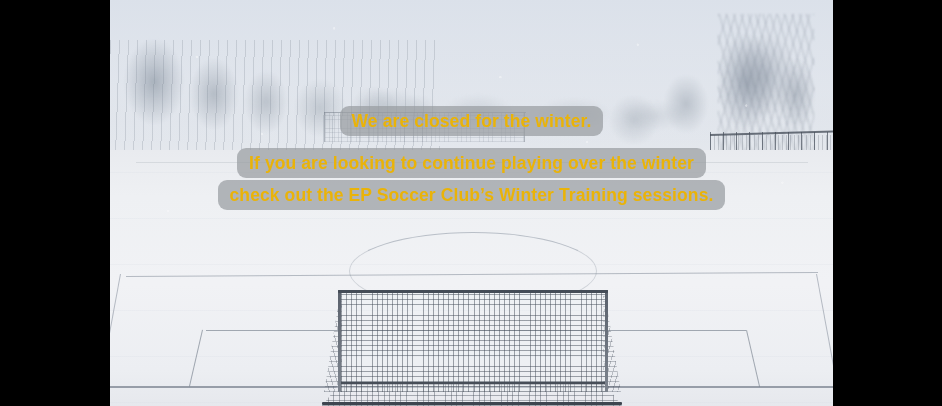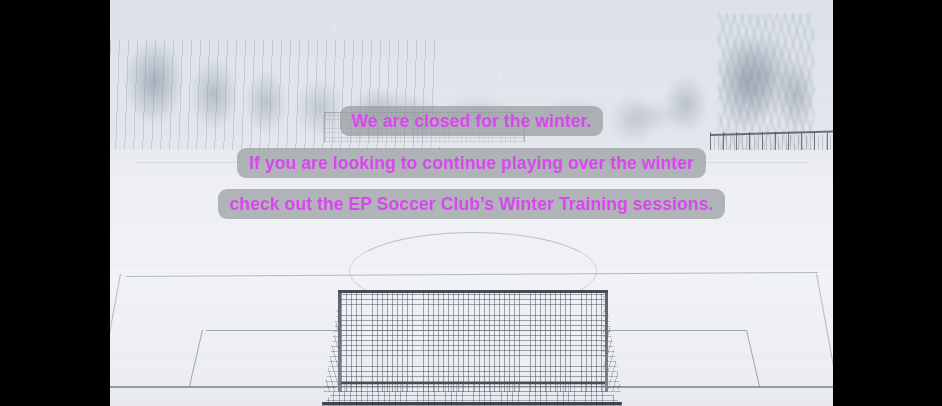--- a/index.html
+++ b/index.html
@@ -365,35 +365,35 @@
     height: 406px;
     z-index: 20;
     display: flex;
     flex-direction: column;
     align-items: center;
     pointer-events: none;
   }
   .msg-line {
     display: table;
     margin: 0 auto;
-    color: #d946ef;
+    color: #eab308;
     font-family: "Liberation Sans", sans-serif;
     font-weight: bold;
     font-size: 17.5px;
     line-height: 26px;
     letter-spacing: .1px;
     white-space: nowrap;
     background: rgba(152,156,161,.72);
     border-radius: 9px;
     padding: 2px 12px;
     box-sizing: border-box;
   }
   #line-1 { margin-top: 106px; }
   #line-2 { margin-top: 12px; text-align: right; }
-  #line-3 { margin-top: 11px; text-align: right; }
+  #line-3 { margin-top: 2px; text-align: right; }
   #line-4 { margin-top: 12px; }
 </style>
 </head>
 <body>
 
 <div id="stage">
 
   <div id="photo">
 
     <div class="haze"></div>

